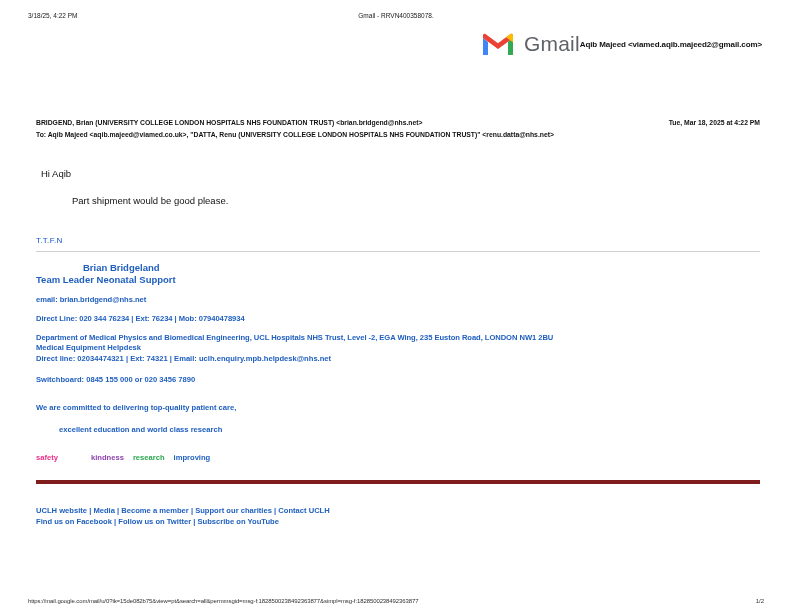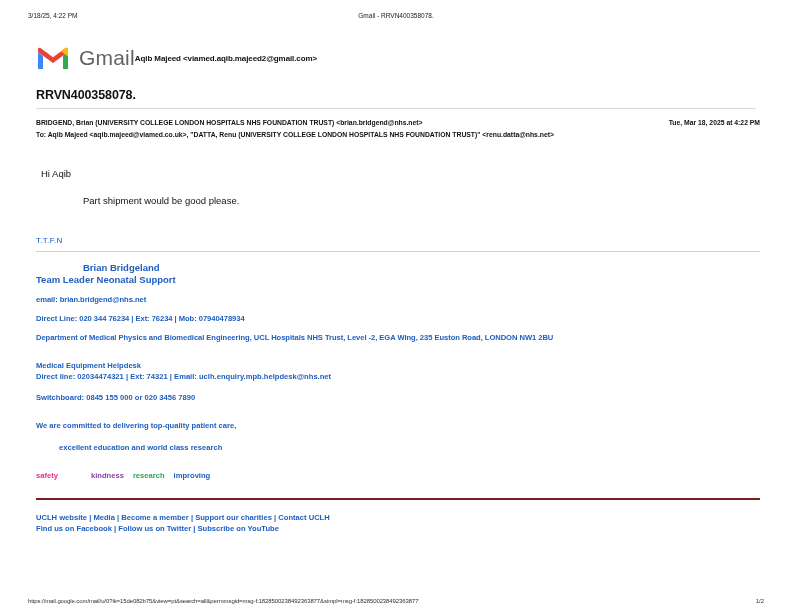--- a/index.html
+++ b/index.html
@@ -54,27 +54,27 @@
     font-size: 6px;
     color: #303030;
   }
   .print-footer .pf-url {
     letter-spacing: -0.1px;
   }
 
   
   .brand-row {
     position: absolute;
-    top: 42px;
+    top: 28px;
     left: 36px;
     width: 726px;
     height: 32px;
     display: flex;
     align-items: center;
-    justify-content: flex-start;
+    justify-content: flex-end;
   }
   .brand {
     display: flex;
     align-items: center;
     gap: 9px;
   }
   .m-logo {
     width: 34px;
     height: 26px;
     position: relative;
@@ -135,21 +135,21 @@
     font-size: 9px;
     color: #111111;
   }
   .greeting {
     font-size: 9.5px;
     margin-left: 5px;
   }
   .para {
     font-size: 9.5px;
     margin-top: 16px;
-    margin-left: 47px;
+    margin-left: 36px;
   }
   .ttfn {
     margin-top: 30px;
     font-size: 8px;
     font-weight: normal;
     color: #1155cc;
     letter-spacing: 0.3px;
   }
   .hr {
     margin-top: 6px;
@@ -178,21 +178,20 @@
     margin-top: 2px;
   }
   .sig-line {
     margin-top: 11px;
     font-size: 7.6px;
     color: #1f5fbf;
     font-weight: bold;
     letter-spacing: -0.05px;
   }
   .sig-block2 {
-    margin-top: 18px;
   }
   .sig-line2 {
     font-size: 7.6px;
     color: #1f5fbf;
     font-weight: bold;
     line-height: 1.45;
   }
   .switchboard {
     margin-top: 12px;
     font-size: 7.6px;
@@ -223,22 +222,22 @@
   .v-kindness { color: #8e44ad; padding-left: 24px; }
   .v-teamwork { color: #2aa84f; }
   .v-improving { color: #1f5fbf; }
 
   .footer-links {
     margin-top: 18px;
     font-size: 7.6px;
     color: #1f5fbf;
     font-weight: bold;
     line-height: 1.5;
-    border-top: 2px solid #7f1d1d;
-    padding-top: 12px;
+    border-top: 4px solid #7f1d1d;
+    padding-top: 21px;
     width: 724px;
     box-sizing: border-box;
   }
 </style>
 </head>
 <body>
 
 <div class="page">
 
   <div class="print-header">
@@ -258,21 +257,20 @@
           <path d="M27 11 L32 7 L32 24 L27 24 Z" fill="#34A853"></path>
           <path d="M2 4.5 C2 3 3.3 2.2 4.5 3 L17 12.2 L29.5 3 C30.7 2.2 32 3 32 4.5 L32 7 L17 18 L2 7 Z" fill="#EA4335"></path>
           <path d="M32 4.5 C32 3 30.7 2.2 29.5 3 L25 6.3 L32 11.2 Z" fill="#FBBC04"></path>
         </svg>
       </span>
       <span class="gmail-word">Gmail</span>
     </div>
     <div class="account">Aqib Majeed &lt;viamed.aqib.majeed2@gmail.com&gt;</div>
   </div>
 
-  <div class="subject">RRVN400358078.</div>
 
   <div class="hdr hdr-from-row" style="top:118px;">
     <span>BRIDGEND, Brian (UNIVERSITY COLLEGE LONDON HOSPITALS NHS FOUNDATION TRUST) &lt;brian.bridgend@nhs.net&gt;</span>
     <span>Tue, Mar 18, 2025 at 4:22 PM</span>
   </div>
   <div class="hdr hdr-to-row" style="top:130px;">To: Aqib Majeed &lt;aqib.majeed@viamed.co.uk&gt;, "DATTA, Renu (UNIVERSITY COLLEGE LONDON HOSPITALS NHS FOUNDATION TRUST)" &lt;renu.datta@nhs.net&gt;</div>
 
   <div class="body-wrap">
     <div class="greeting">Hi Aqib</div>
     <div class="para">Part shipment would be good please.</div>

